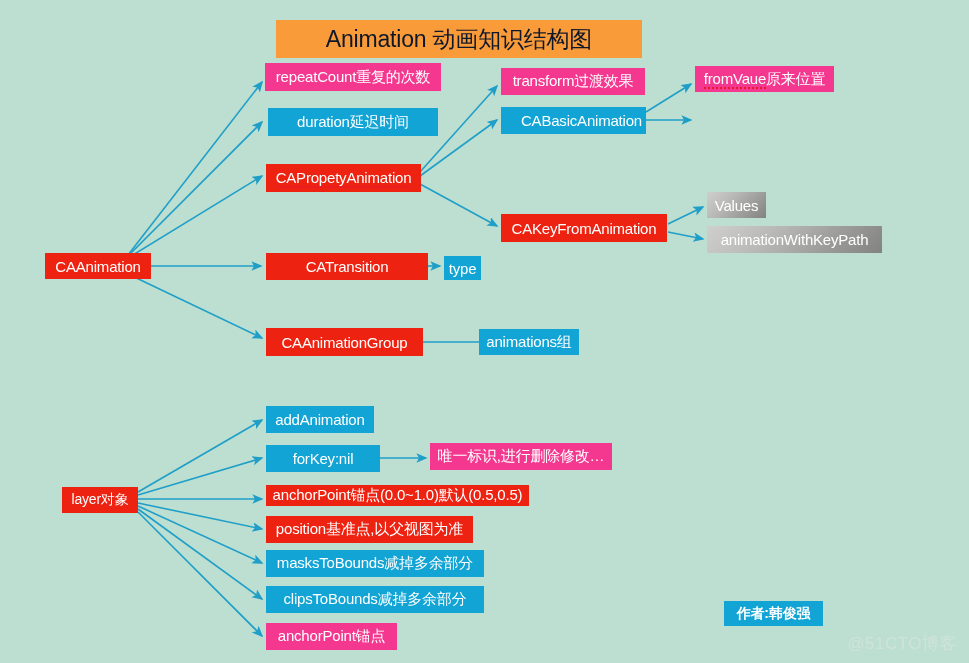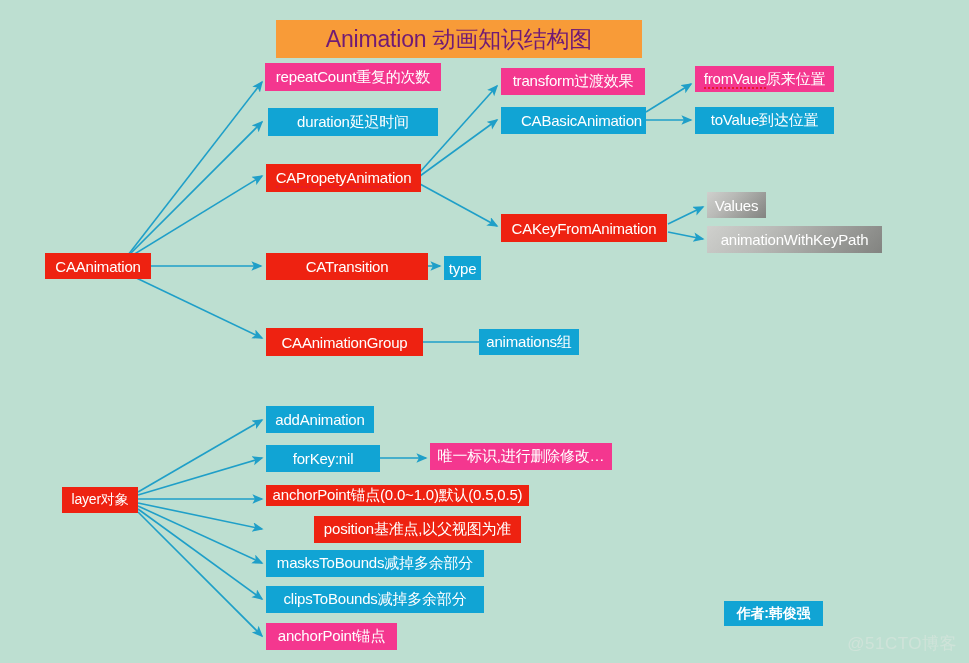--- a/index.html
+++ b/index.html
@@ -42,21 +42,21 @@
     background: #ee2211;
   }
   .node.cyan {
     background: #11a4d4;
   }
   .node.pink {
     background: #f4378f;
   }
   .node.orange {
     background: #f89b38;
-    color: #701a75;
+    color: #0f172a;
   }
   .node.gray {
     background: linear-gradient(135deg, #cfd0cd 0%, #b9bab7 35%, #9b9c99 70%, #828380 100%);
     color: #ffffff;
   }
   .node.title {
     font-size: 23px;
     font-weight: 400;
   }
   .node .label {
@@ -164,23 +164,20 @@
   </div>
 
   <div class="node cyan" style="left:501px; top:107px; width:145px; height:27px; font-size:15px;padding-left:16px;">
     <span class="label">CABasicAnimation</span>
   </div>
 
   <div class="node pink" style="left:695px; top:66px; width:139px; height:26px; font-size:15px;">
     <span class="label"><span class="spell">fromVaue</span><span>原来位置</span></span>
   </div>
 
-  <div class="node cyan" style="left:695px; top:107px; width:139px; height:27px; font-size:15px;">
-    <span class="label">toValue到达位置</span>
-  </div>
 
   <div class="node red" style="left:501px; top:214px; width:166px; height:28px; font-size:15px;">
     <span class="label">CAKeyFromAnimation</span>
   </div>
 
   <div class="node gray" style="left:707px; top:192px; width:59px; height:26px; font-size:15px;justify-content:center;">
     <span class="label">Values</span>
   </div>
 
   <div class="node gray" style="left:707px; top:226px; width:175px; height:27px; font-size:15px;">
@@ -200,21 +197,21 @@
   </div>
 
   <div class="node pink" style="left:430px; top:443px; width:182px; height:27px; font-size:15px;">
     <span class="label">唯一标识,进行删除修改…</span>
   </div>
 
   <div class="node red" style="left:266px; top:485px; width:263px; height:21px; font-size:15px;">
     <span class="label">anchorPoint锚点(0.0~1.0)默认(0.5,0.5)</span>
   </div>
 
-  <div class="node red" style="left:266px; top:516px; width:207px; height:27px; font-size:15px;margin-left:48px;">
+  <div class="node red" style="left:266px; top:516px; width:207px; height:27px; font-size:15px;">
     <span class="label">position基准点,以父视图为准</span>
   </div>
 
   <div class="node cyan" style="left:266px; top:550px; width:218px; height:27px; font-size:15px;">
     <span class="label">masksToBounds减掉多余部分</span>
   </div>
 
   <div class="node cyan" style="left:266px; top:586px; width:218px; height:27px; font-size:15px;">
     <span class="label">clipsToBounds减掉多余部分</span>
   </div>

